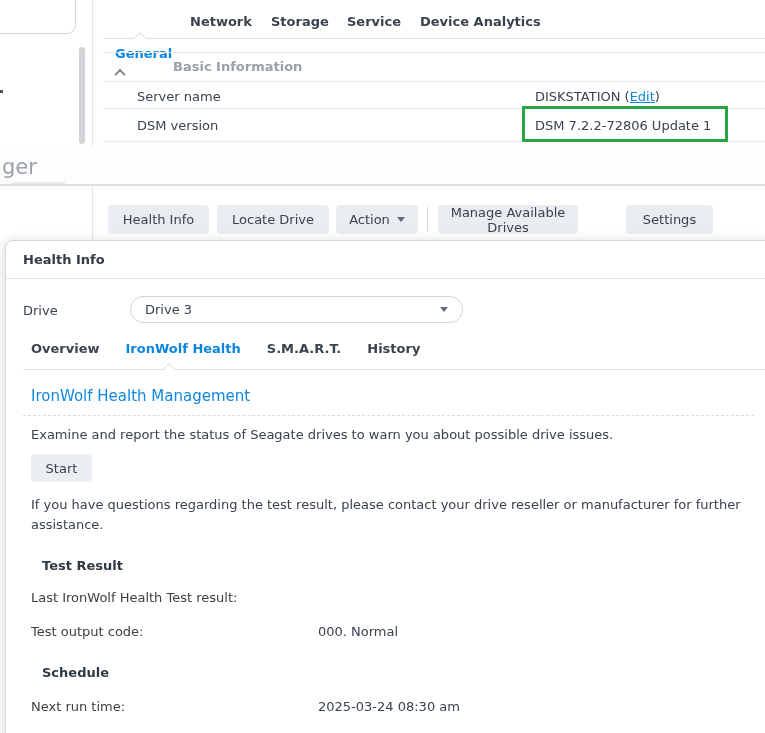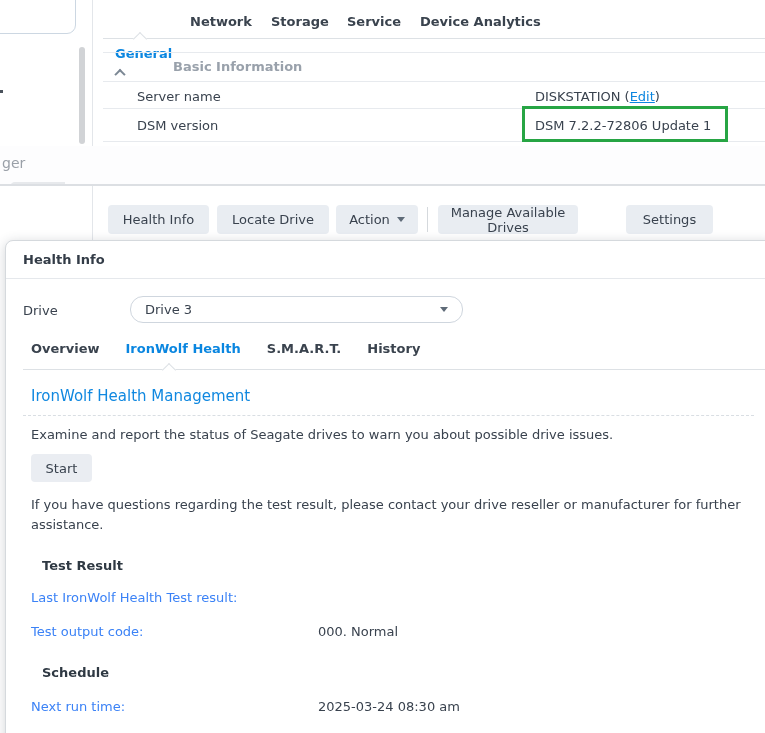--- a/index.html
+++ b/index.html
@@ -31,21 +31,21 @@
   .cp-caret { position:absolute; left:116px; top:62px; }
 
   .cp-row-label { position:absolute; left:137px; font-size:13px; color:#39424e; }
   .cp-row-value { position:absolute; left:535px; font-size:13px; color:#39424e; }
   .edit-link { color:#0c86e0; text-decoration:underline; cursor:pointer; }
   .green-box { position:absolute; left:522px; top:106px; width:206px; height:36px;
         border:3px solid #27a544; background:transparent; }
 
   
   .midband { position:absolute; left:0; top:146px; width:765px; height:40px; background:#fdfdfe; }
-  .win-title-frag { position:absolute; left:2px; top:9px; font-size:14px; color:#9aa0a8; }
+  .win-title-frag { position:absolute; left:2px; top:9px; font-size:21px; color:#9aa0a8; }
   .panel-top-line { position:absolute; left:0; right:0; top:184px; height:2px; background:#dcdfe3; }
   .panel-top-cap { position:absolute; left:10px; top:182px; width:55px; height:5px;
         background:#e7e9ec; border-radius:6px 0 0 0; }
 
   
   .toolbar { position:absolute; left:0; top:186px; width:765px; height:54px; background:#fff; }
   .toolbar .v-divider2 { position:absolute; left:92px; top:0; width:1px; height:54px; background:#e3e6ea; }
   .tb-btn { position:absolute; top:19px; height:29px; background:#e9edf2; border:none; border-radius:4px;
         font-family:inherit; font-size:13px; color:#39424e; display:flex; align-items:center;
         justify-content:center; gap:7px; cursor:pointer; }
@@ -72,21 +72,21 @@
   .dialog .notch { top:124px; left:158px; }
 
   .dlg-heading { position:absolute; left:25px; top:146px; font-size:15px; color:#1088e0; }
   .dashed { position:absolute; left:17px; right:20px; top:174px; border-top:1px dashed #d9dee3; }
   .dlg-desc { position:absolute; left:25px; top:186px; font-size:13px; color:#39424e; }
   .start-btn { position:absolute; left:25px; top:213px; width:61px; height:28px; background:#eaedf2;
         border:none; border-radius:4px; font-family:inherit; font-size:13px; color:#39424e; cursor:pointer; }
   .dlg-note { position:absolute; left:25px; top:254px; width:712px; font-size:13px; line-height:20px; color:#39424e; }
 
   .blk-heading { position:absolute; left:36px; font-size:13px; font-weight:bold; color:#2f3943; }
-  .kv-label { position:absolute; left:25px; font-size:13px; color:#3b82f6; }
+  .kv-label { position:absolute; left:25px; font-size:13px; color:#404040; }
   .kv-value { position:absolute; left:312px; font-size:13px; color:#39424e; }
   .status-green { color:#1fa52d; }
 </style>
 </head>
 <body>
 
 <div class="screen">
 
   <section class="cp">
     <div class="cp-input-frag"></div>

